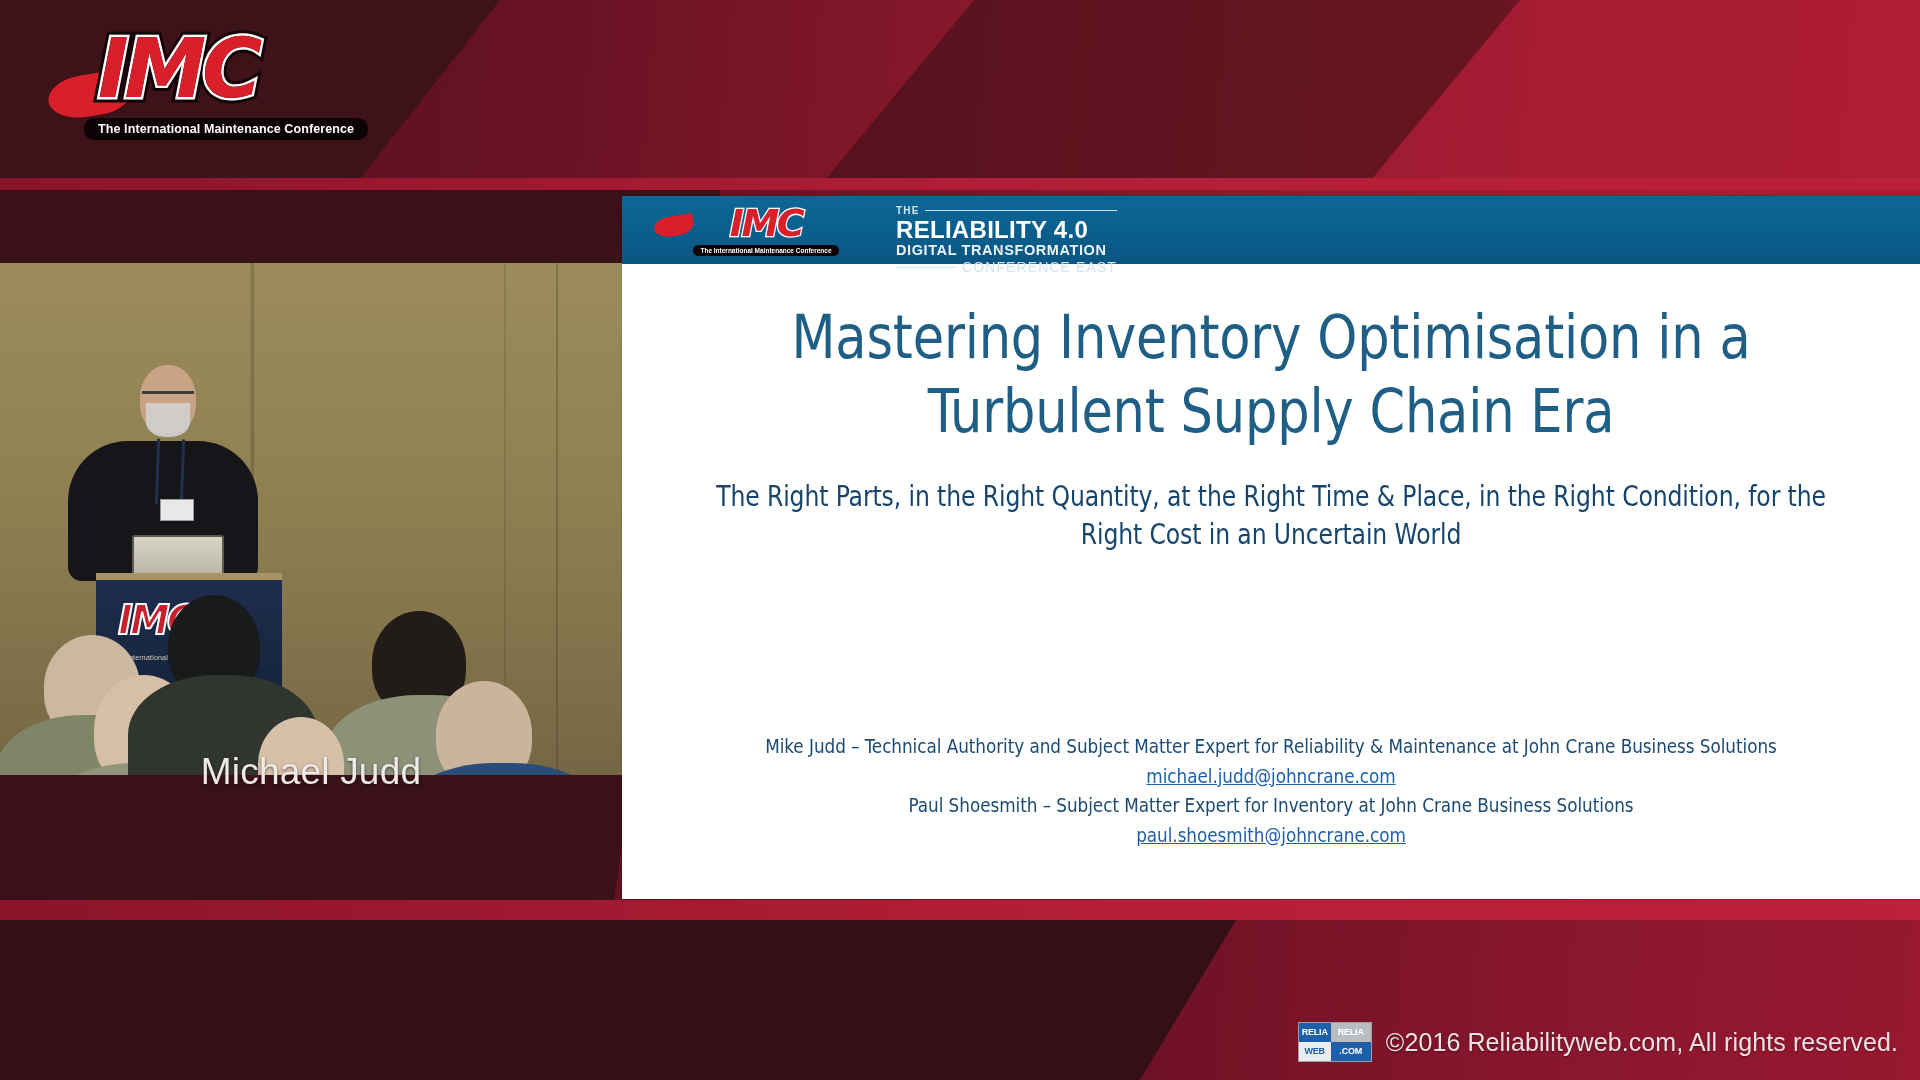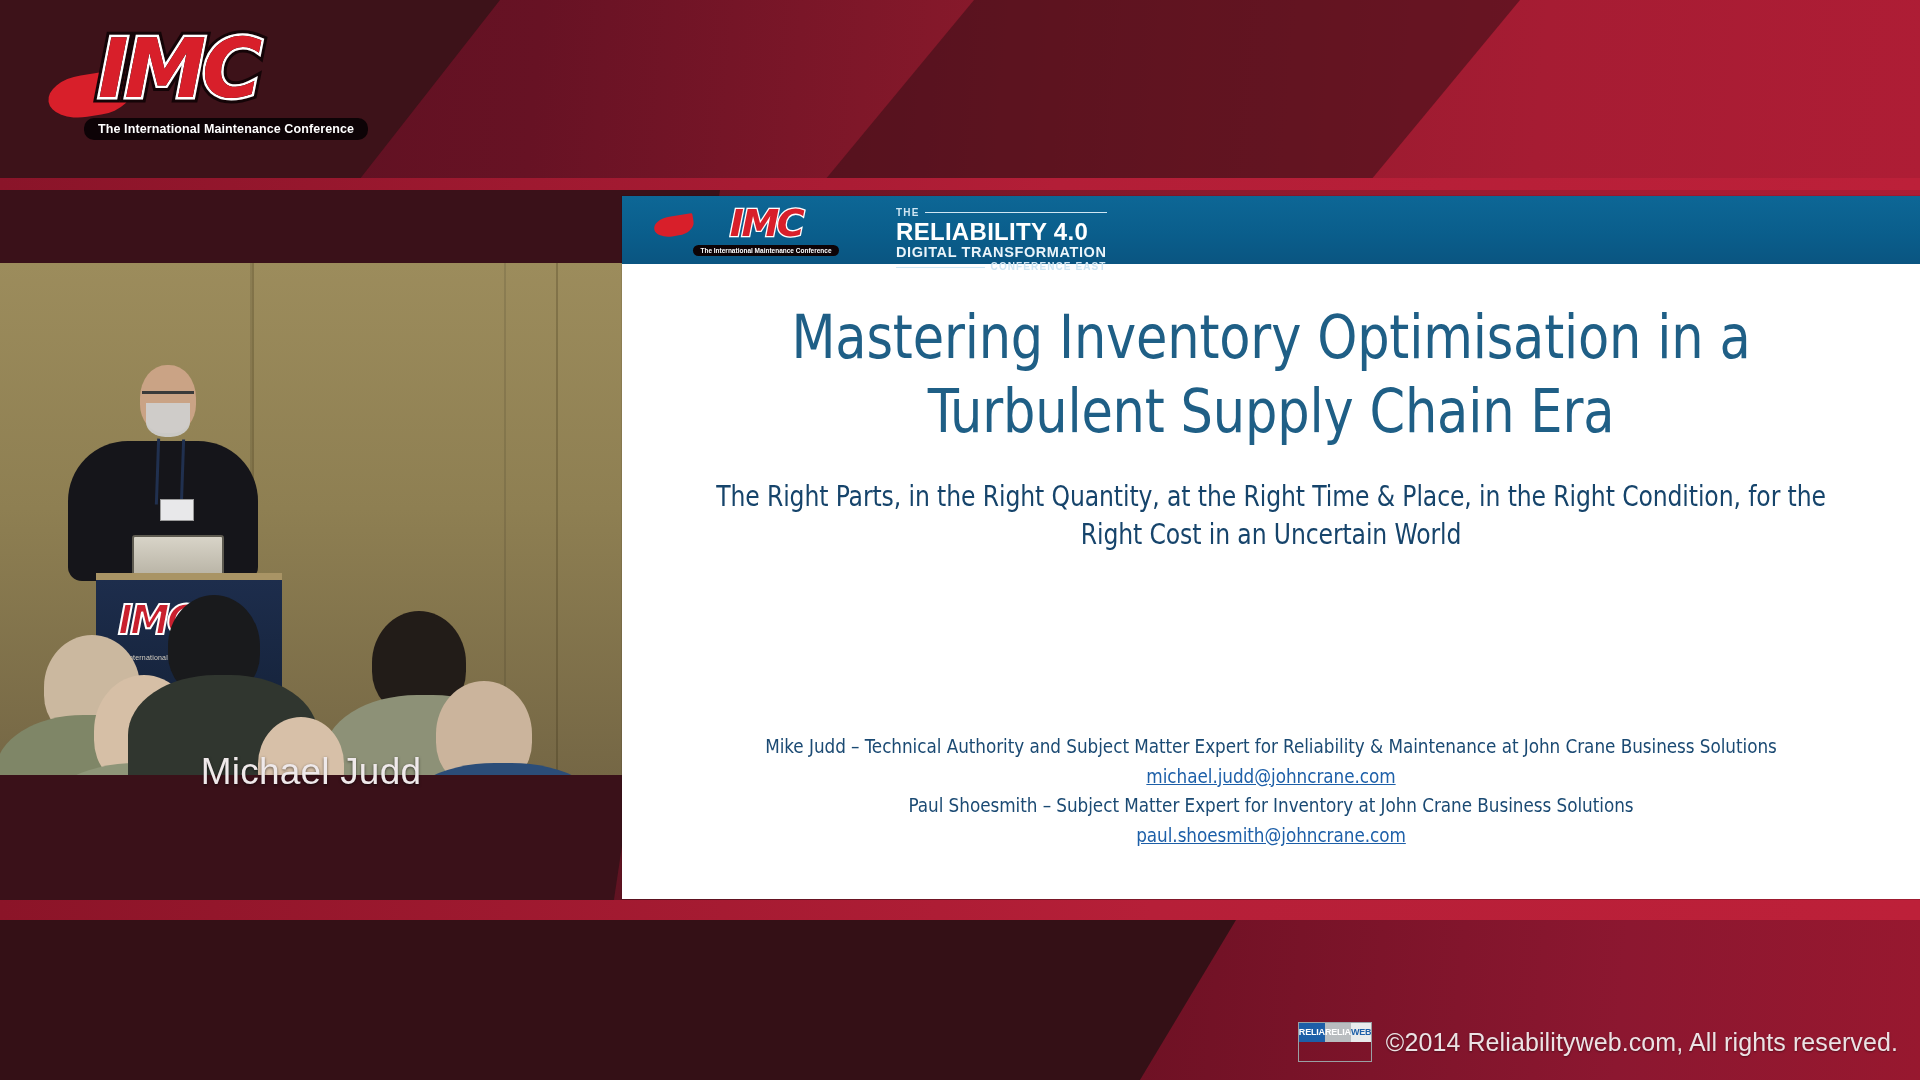--- a/index.html
+++ b/index.html
@@ -221,21 +221,21 @@
   .sh-rel .r1::after{
     content:""; flex:1; height:1px; background:#cfe6f3; min-width:120px;
   }
   .sh-rel .r2{
     font-size:24px; font-weight:700; letter-spacing:.3px; margin-top:2px;
   }
   .sh-rel .r3{
     font-size:14.5px; font-weight:700; letter-spacing:.6px; margin-top:1px; color:#eaf4fa;
   }
   .sh-rel .r4{
-    font-size:10px; font-weight:700; letter-spacing:1.1px; margin-top:3px;
+    font-size:14px; font-weight:400; letter-spacing:1.1px; margin-top:3px;
     display:flex; align-items:center; gap:6px; color:#cfe6f3;
   }
   .sh-rel .r4::before{
     content:""; flex:1; height:1px; background:#cfe6f3; min-width:60px;
   }
 
   
   #slide-body{
     position:relative; width:100%; height:635px; padding:0 58px;
   }
@@ -263,21 +263,21 @@
   #slide-presenters .email{
     color:#1d5fa8; text-decoration:underline; cursor:pointer;
   }
 
   
   #footer-credit{
     position:absolute; right:22px; bottom:18px; z-index:45;
     display:flex; align-items:center; gap:14px;
   }
   #rw-logo{
-    width:74px; height:40px; display:flex; flex-direction:row;
+    width:74px; height:40px; display:flex; flex-direction:column;
     border:1px solid #9aa0a4; overflow:hidden; flex:none;
   }
   #rw-logo .rw-row{ display:flex; height:50%; }
   #rw-logo .rw-cell{
     display:flex; align-items:center; justify-content:center;
     font-size:9px; font-weight:700; letter-spacing:-.2px; line-height:1;
   }
   #rw-logo .c-blue{ background:#1d5fa8; color:#ffffff; }
   #rw-logo .c-gray{ background:#b9bdc0; color:#ffffff; }
   #rw-logo .c-white{ background:#e9ebec; color:#1d5fa8; }
@@ -385,16 +385,16 @@
     <div id="rw-logo">
       <div class="rw-row">
         <div class="rw-cell c-blue" style="flex:0 0 44%;">RELIA</div>
         <div class="rw-cell c-gray" style="flex:1;">RELIA</div>
       </div>
       <div class="rw-row">
         <div class="rw-cell c-white" style="flex:0 0 44%;">WEB</div>
         <div class="rw-cell c-blue" style="flex:1;">.COM</div>
       </div>
     </div>
-    <div id="copyright-text">©2014 Reliabilityweb.com, All rights reserved.</div>
+    <div id="copyright-text">©2016 Reliabilityweb.com, All rights reserved.</div>
   </div>
 
 </div>
 
 </body></html>

